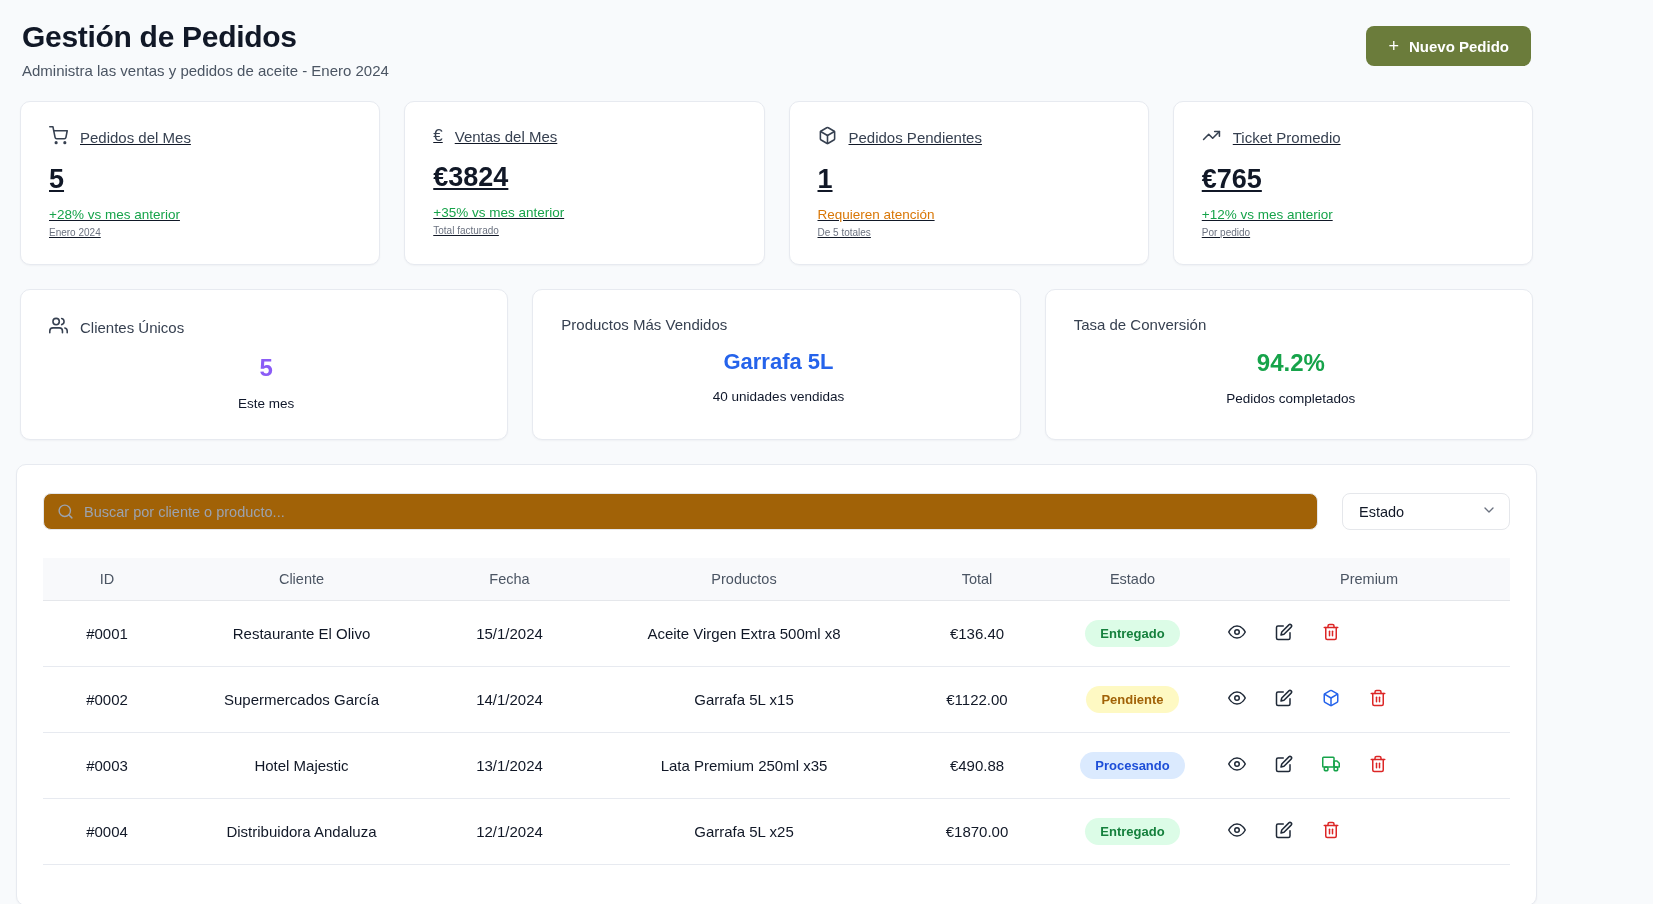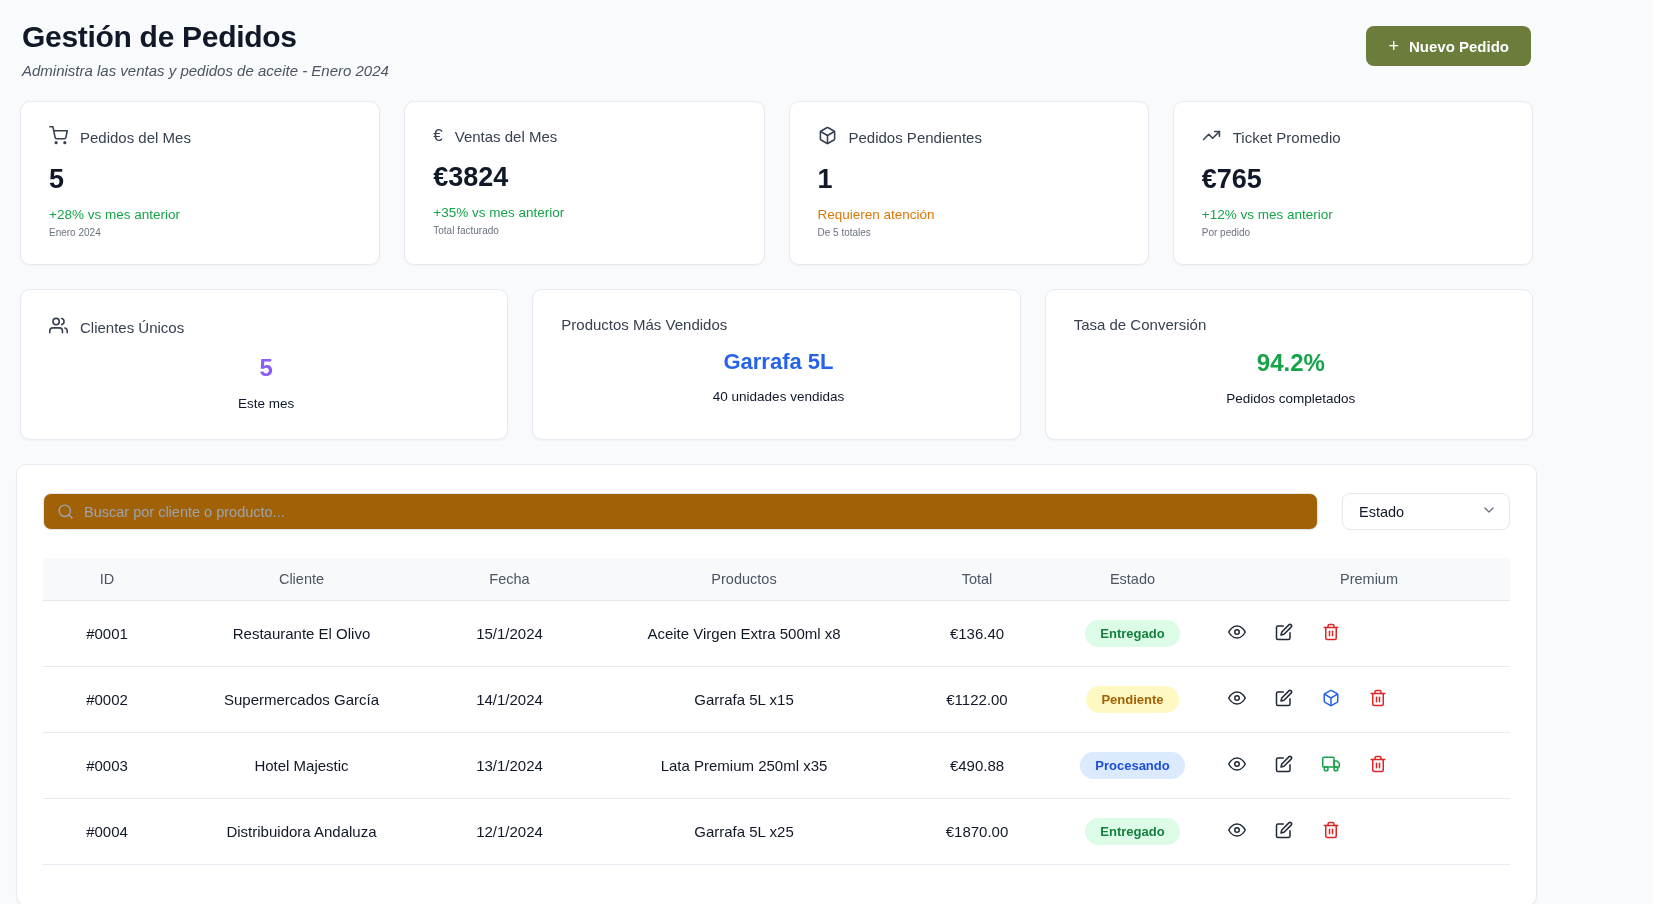--- a/index.html
+++ b/index.html
@@ -7,36 +7,36 @@
   body {
     background:#f8fafc;
     font-family:"Liberation Sans", sans-serif;
     color:#111827;
   }
   .page { padding:16px 0 0 16px; width:1537px; }
 
   
   .page-header { display:flex; justify-content:space-between; align-items:flex-start; padding:4px 6px 0 6px; margin-bottom:22px; }
   .page-title { font-size:30px; font-weight:700; color:#111827; letter-spacing:-0.3px; }
-  .page-subtitle { font-size:15px; color:#4b5563; margin-top:8px;font-style:italic; }
+  .page-subtitle { font-size:15px; color:#4b5563; margin-top:8px; }
   .btn-primary {
     background:#6b7c3b; color:#fff; border:none; border-radius:8px;
     padding:11px 22px; font-size:15px; font-weight:600; cursor:pointer;
     display:flex; align-items:center; gap:10px; margin-top:6px;
     font-family:"Liberation Sans", sans-serif;
   }
   .btn-plus { font-size:18px; font-weight:400; line-height:1; }
 
   
   .card {
     background:#fff; border:1px solid #e7eaf0; border-radius:10px;
     box-shadow:0 1px 2px rgba(16,24,40,.04);
   }
   .stats-grid { display:grid; grid-template-columns:repeat(4,1fr); gap:24px; margin:0 4px 24px 4px; }
-  .stat-card { padding:24px 28px 26px 28px; }
+  .stat-card { padding:24px 28px 26px 28px;text-decoration:underline; }
   .stat-label-row { display:flex; align-items:center; gap:12px; color:#374151; font-size:15px; margin-bottom:16px; }
   .stat-label-row svg, .stat-label-row .euro-glyph { color:#374151; }
   .euro-glyph { font-size:17px; color:#4b5563; }
   .stat-value { font-size:27px; font-weight:700; color:#111827; margin-bottom:12px; }
   .stat-delta { font-size:13.5px; margin-bottom:5px; }
   .delta-green { color:#16a34a; }
   .delta-amber { color:#d97706; }
   .stat-note { font-size:10px; color:#6b7280; }
 
   .insights-grid { display:grid; grid-template-columns:repeat(3,1fr); gap:24px; margin:0 4px 24px 4px;text-align:center; }

